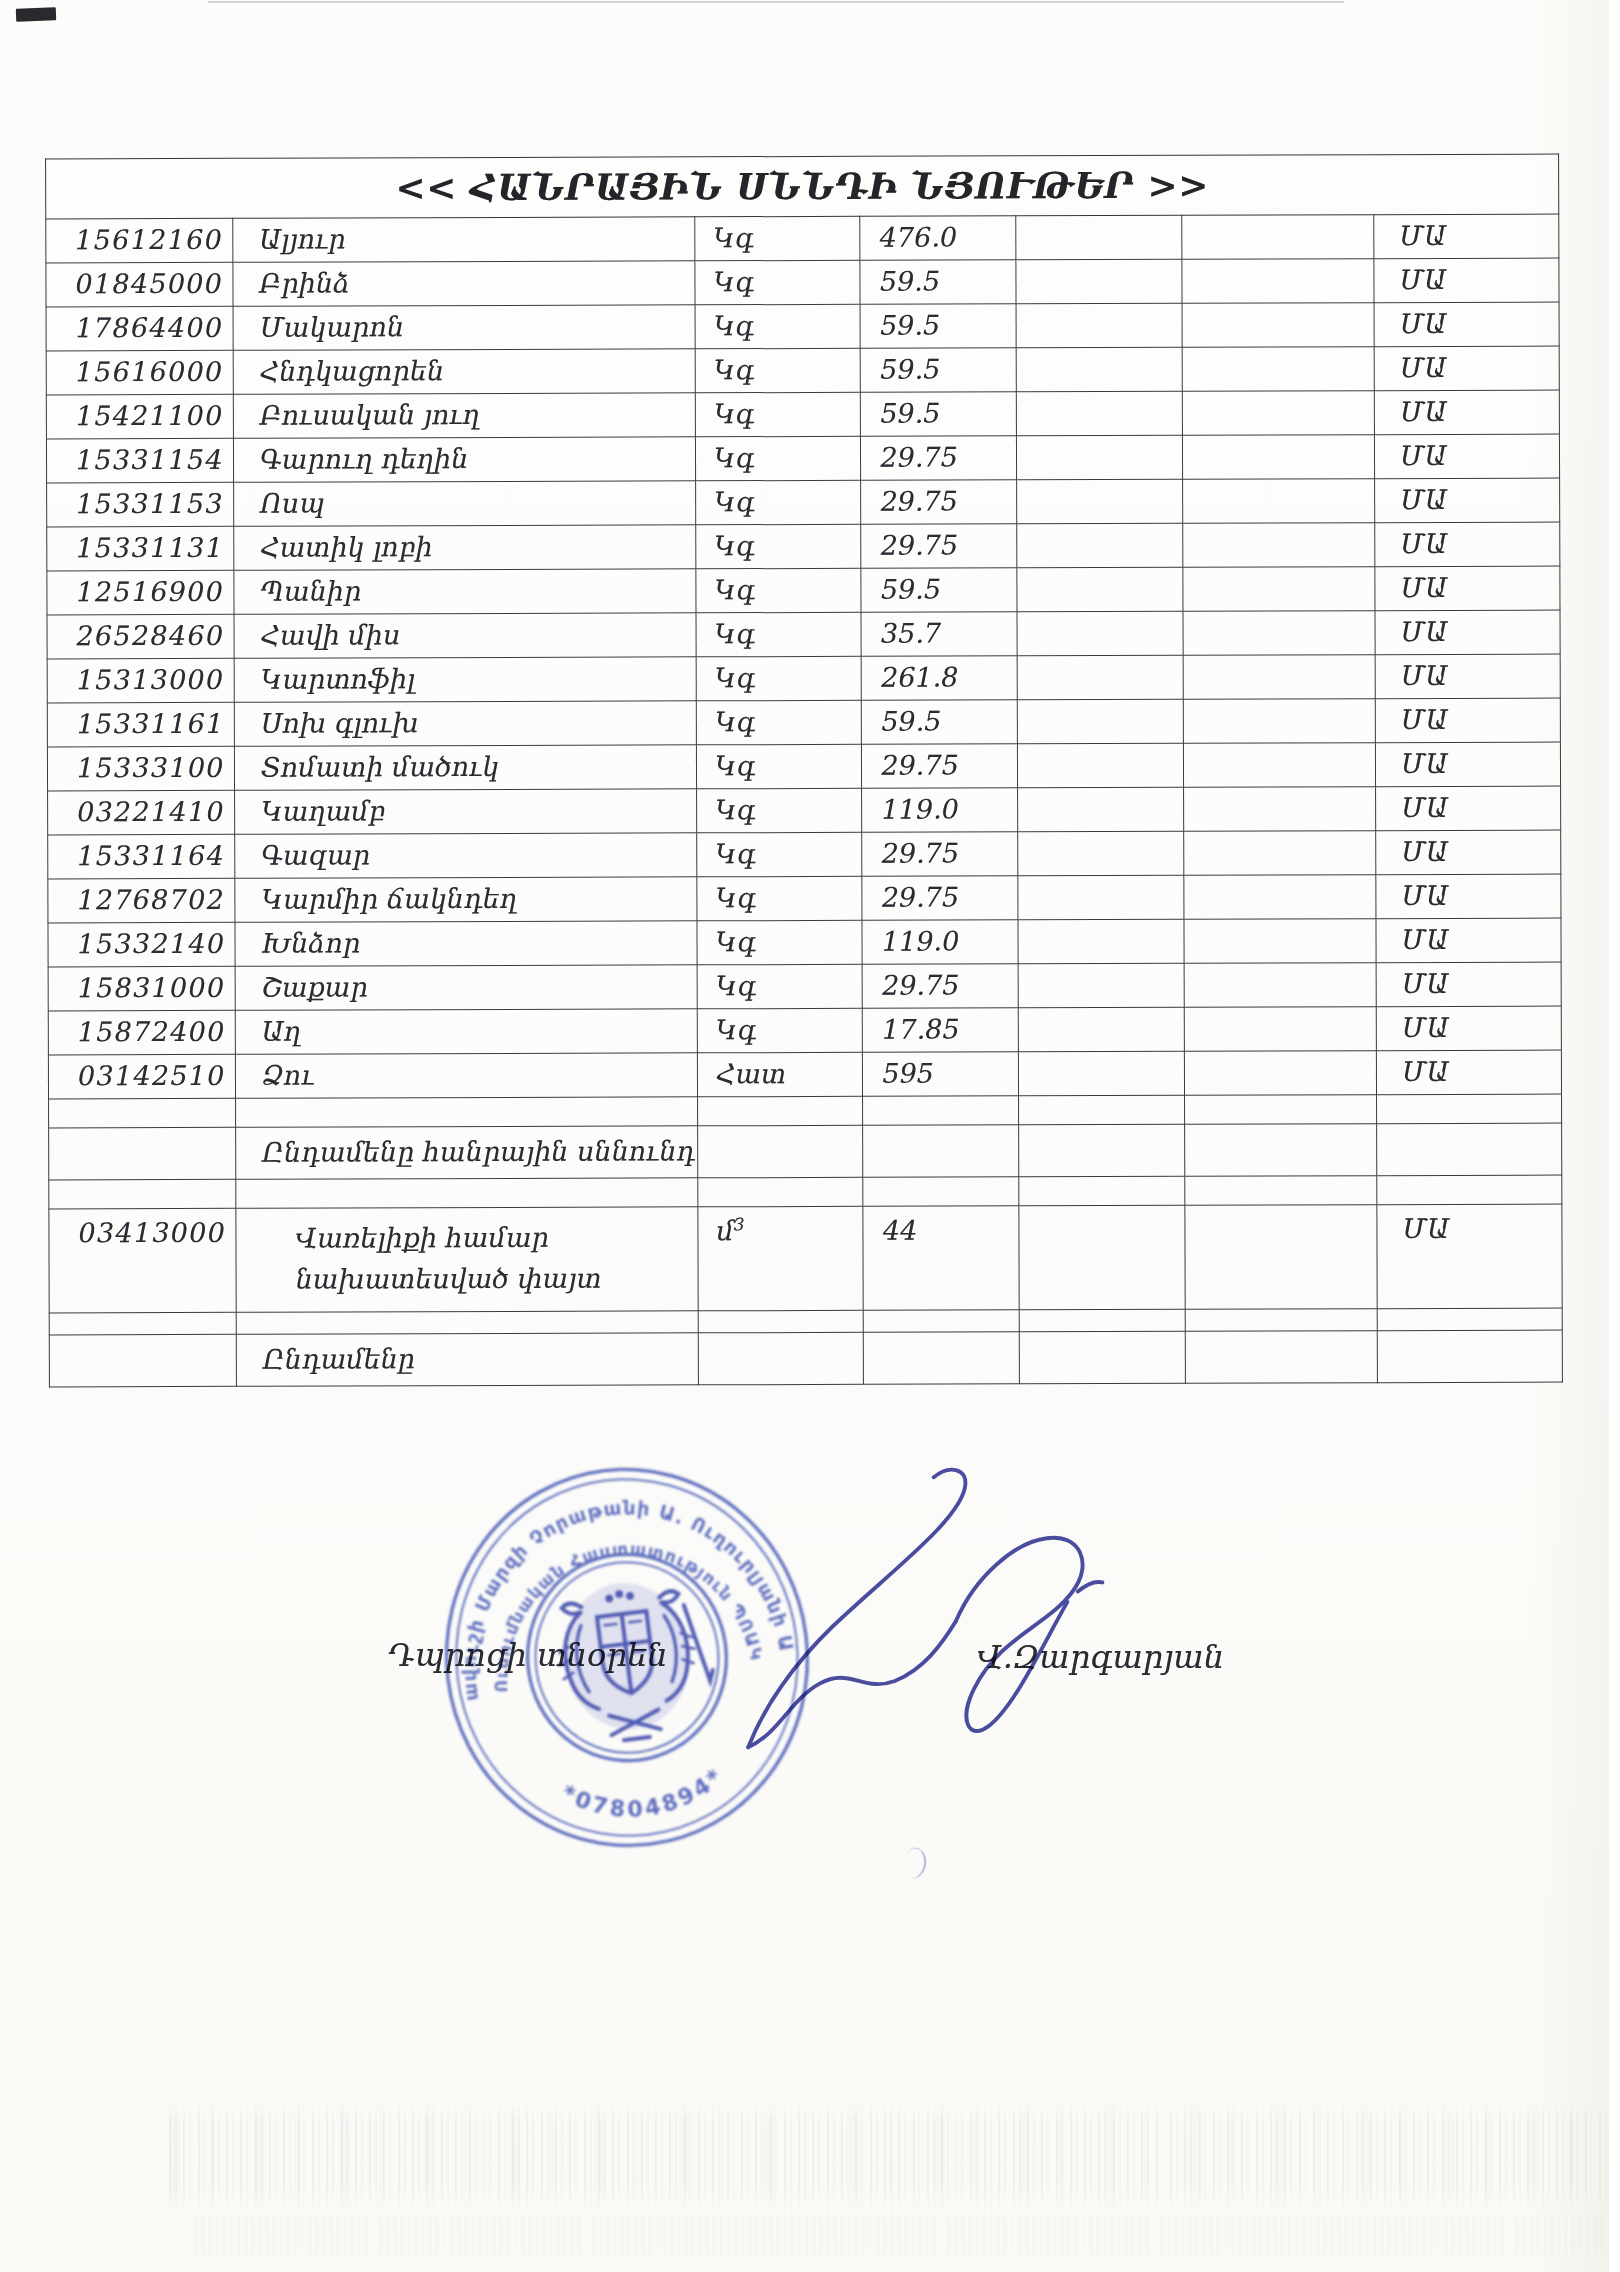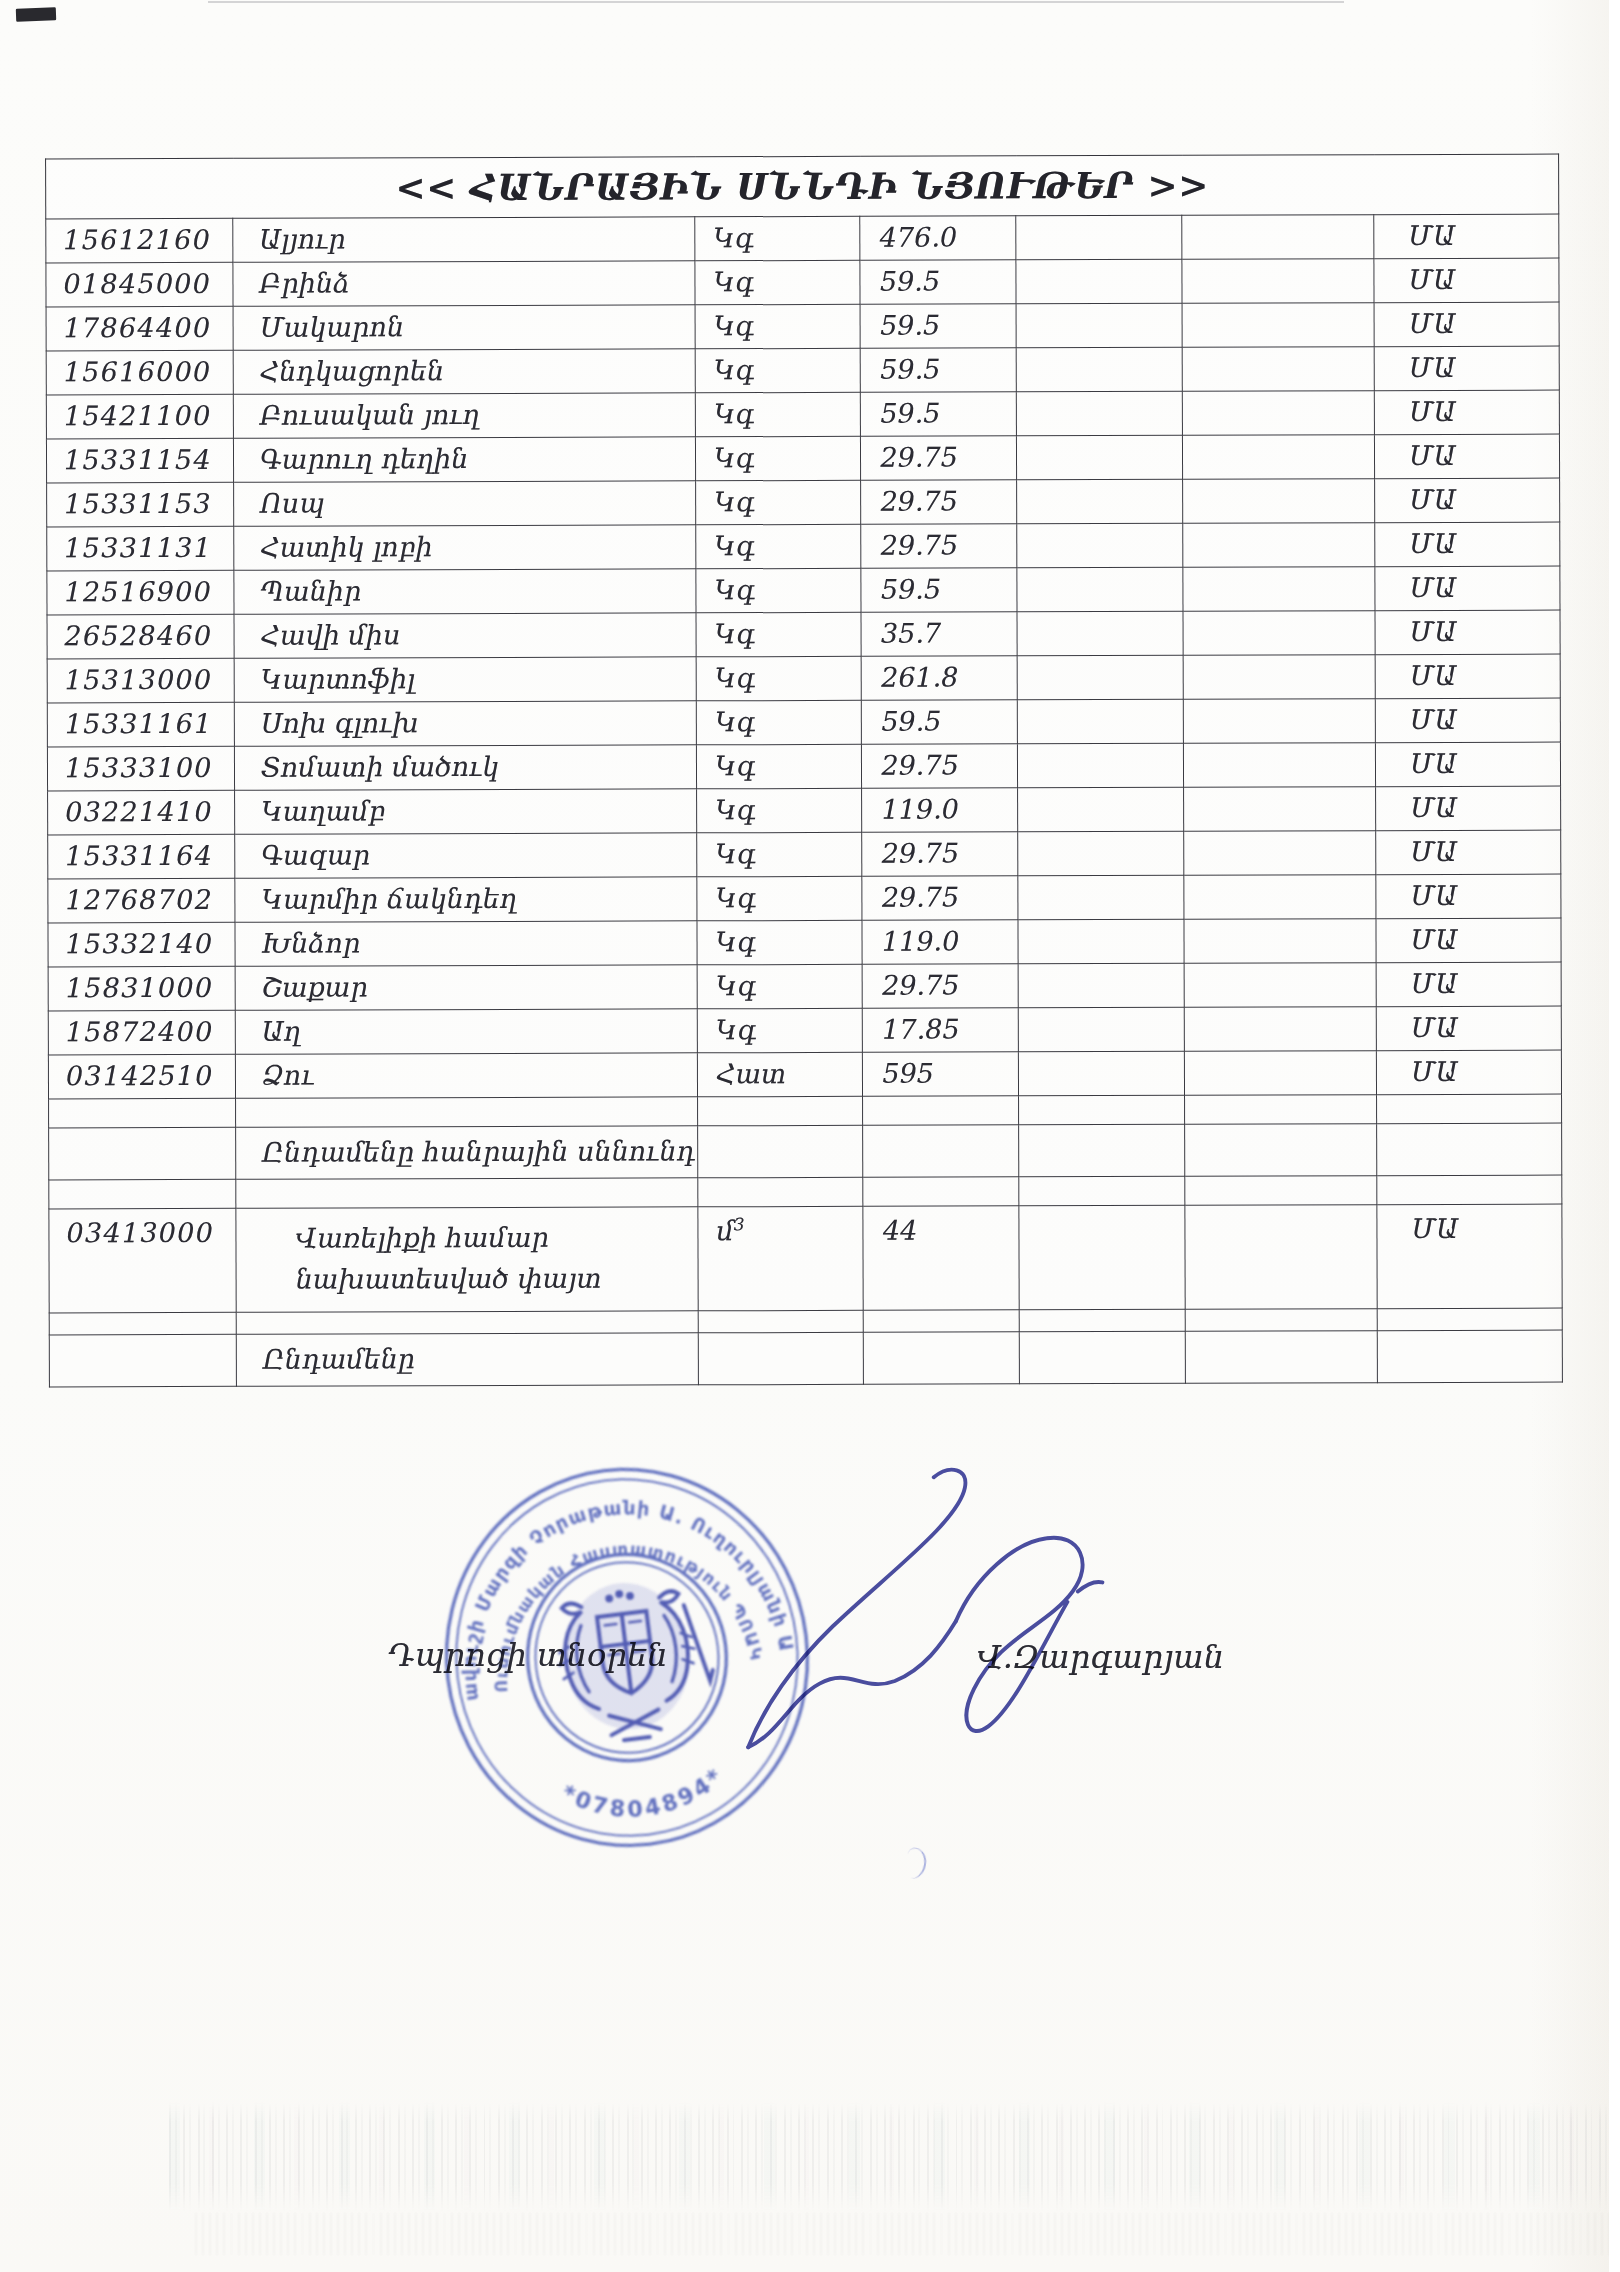--- a/index.html
+++ b/index.html
@@ -41,25 +41,25 @@
     vertical-align:middle;
     font-size:27px;line-height:1.05;
     text-shadow:0 0 0.6px rgba(43,43,51,.38);
     overflow:hidden;white-space:nowrap;
   }
   .doc-table .title-row td{border:1.9px solid #35353c;}
   .doc-table .title{
     text-align:center;font-size:36px;font-weight:700;letter-spacing:0.6px;
     color:#24242b;white-space:nowrap;
   }
-  td.c-code{padding-left:17px;letter-spacing:1.3px;}
+  td.c-code{padding-left:29px;letter-spacing:1.3px;}
   td.c-name{padding-left:26px;}
   td.c-unit{padding-left:18px;}
   td.c-qty{padding-left:19.5px;border-radius:22px;}
-  td.c-ma{padding-left:34px;letter-spacing:0.6px;}
+  td.c-ma{padding-left:25px;letter-spacing:0.6px;}
   tr.r-item-tall td{vertical-align:top;padding-top:10.4px;}
   tr.r-item-tall td.c-name div{line-height:1.5;margin-left:33px;}
   td.c-unit sup{font-size:17px;vertical-align:super;line-height:0;}
   
   .signer-title{position:absolute;left:388px;top:1636px;font-size:32px;color:#2b2b33;text-shadow:0 0 0.6px rgba(43,43,51,.4);white-space:nowrap;}
   .signer-name{position:absolute;left:977px;top:1638px;font-size:32px;color:#2b2b33;text-shadow:0 0 0.6px rgba(43,43,51,.4);white-space:nowrap;}
   svg.stamp{position:absolute;left:431px;top:1456px;width:392px;height:403px;transform:rotate(-7deg);mix-blend-mode:multiply;opacity:.95;}
   svg.ink-overlay{position:absolute;left:0;top:1428px;width:1621px;height:519px;mix-blend-mode:multiply;}
   .stamp-text{font-family:"DejaVu Sans","Liberation Sans",sans-serif;font-style:normal;font-weight:700;}
 </style>

